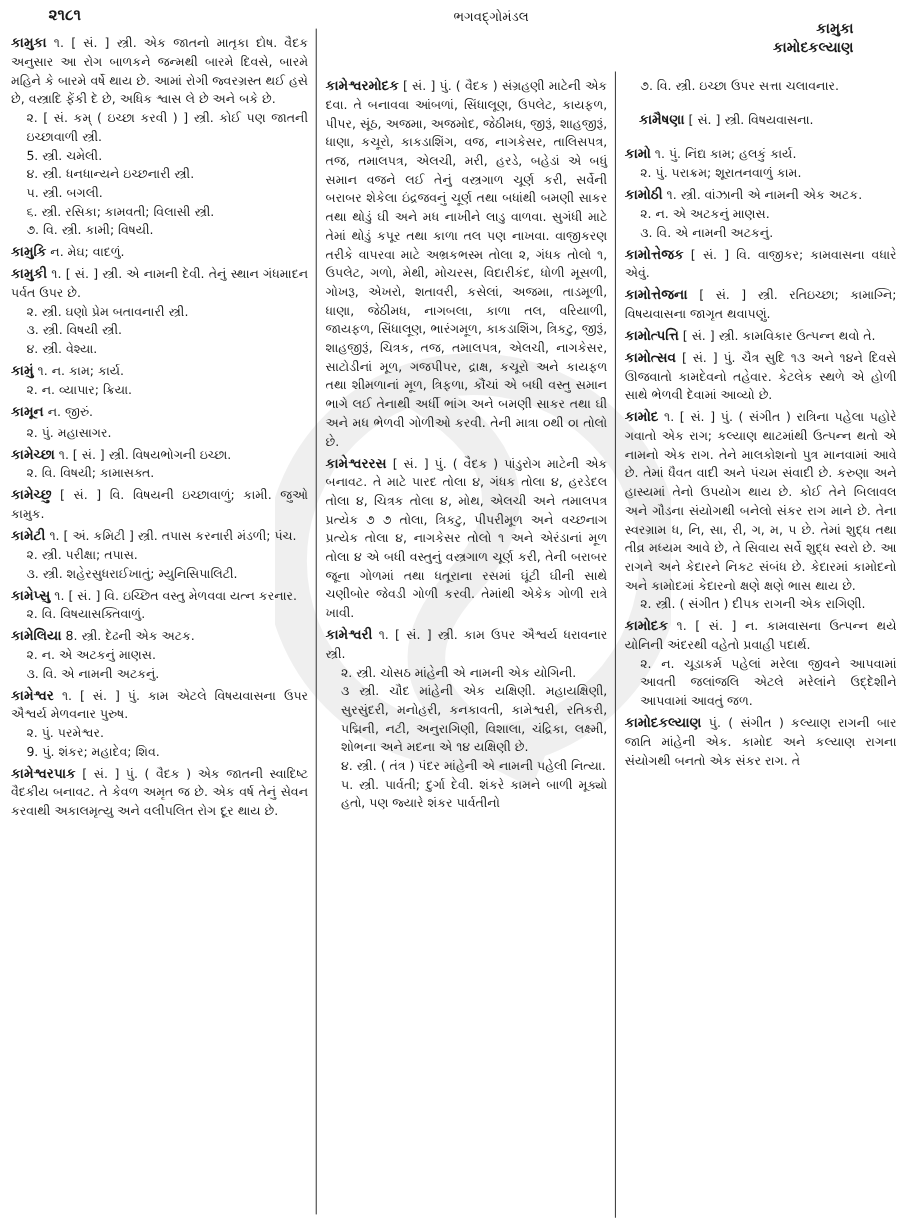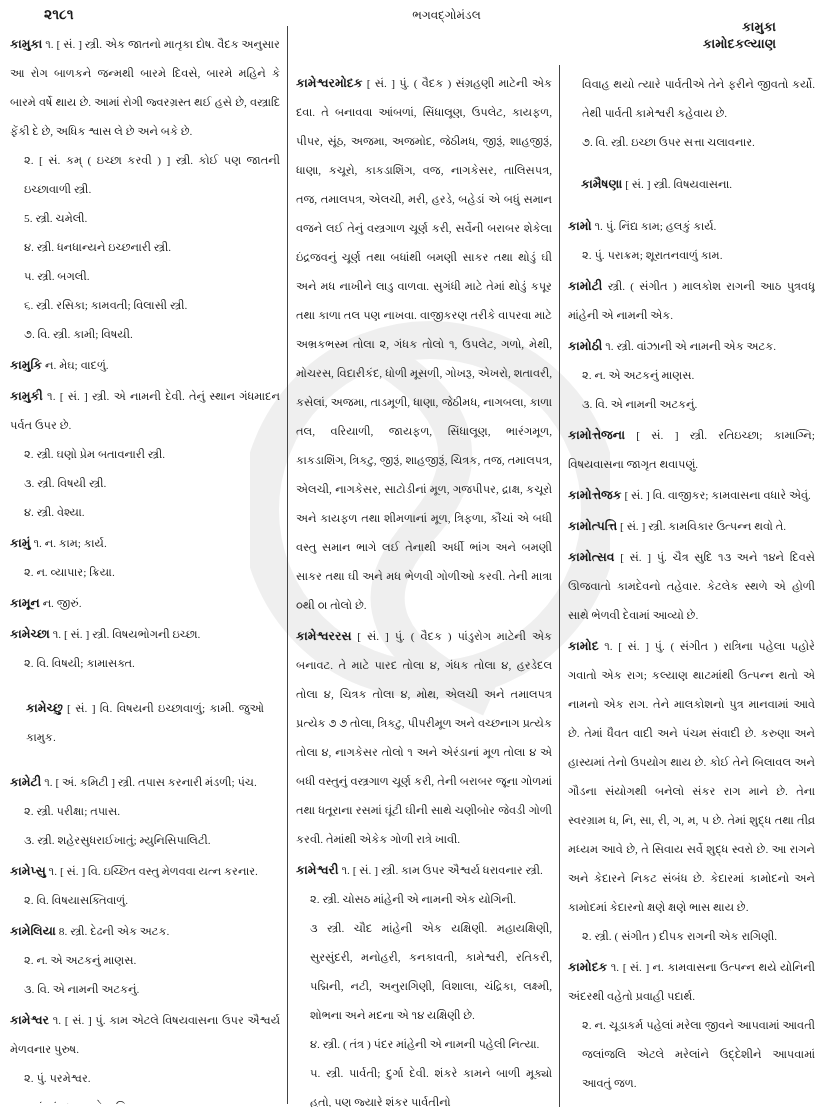--- a/index.html
+++ b/index.html
@@ -18,21 +18,21 @@
   }
   .page-number { position: absolute; left: 10px; top: 6px; font-size: 14px; font-weight: bold; }
   .running-title { position: absolute; left: 0; width: 825px; top: 8px; text-align: center; font-size: 12px; }
   .guide-words { position: absolute; right: 10px; top: 18px; text-align: right; font-size: 13px; font-weight: bold; line-height: 17px; }
   .columns {
     position: absolute; top: 26px; left: 10px; width: 805px; height: 1078px;
     display: flex;
   }
   .col {
     box-sizing: border-box; height: 100%; overflow: hidden;
-    font-size: 11.4px; line-height: 29px; text-align: justify; font-family: Liberation Serif, serif;
+    font-size: 11.4px; line-height: 17px; text-align: justify;
   }
   .col-1 { width: 278px; padding-right: 7px; border-right: 1.5px solid #444; padding-top: 4px; }
   .col-2 { width: 272px; padding: 4px 7px 0 8px; border-right: 1.5px solid #444; margin-top: 39px; }
   .col-3 { width: 255px; padding: 0 0 0 8px; }
   .entry { margin: 0 0 2px 0; }
   .entry .line { text-indent: 0; }
   .sense { padding-left: 14px; margin: 0; }
   .cont { padding-left: 14px; margin: 0; }
   .headword { font-weight: bold; font-size: 12.4px; }
   .col-3 .first-cont { padding-top: 44px; }
@@ -75,27 +75,28 @@
         <p class="sense">૪. સ્ત્રી. વેશ્યા.</p>
       </div>
       <div class="entry">
         <p class="line" style="margin: 0px;"><span class="headword">કામું</span> <span>૧. ન. કામ; કાર્ય.</span></p>
         <p class="sense">૨. ન. વ્યાપાર; ક્રિયા.</p>
       </div>
       <div class="entry">
         <p class="line" style="margin: 0px;"><span class="headword">કામૂન</span> <span>ન. જીરું.</span></p>
       </div>
       <div class="entry">
+        <p class="sense">૨. પું. મહાસાગર.</p>
       </div>
       <div class="entry">
         <p class="line" style="margin: 0px;"><span class="headword">કામેચ્છા</span> <span>૧. [ સં. ] સ્ત્રી. વિષયભોગની ઇચ્છા.</span></p>
         <p class="sense">૨. વિ. વિષયી; કામાસક્ત.</p>
       </div>
       <div class="entry">
-        <p class="line" style="margin: 16px;"><span class="headword">કામેચ્છુ</span> <span>[ સં. ] વિ. વિષયની ઇચ્છાવાળું; કામી. જુઓ કામુક.</span></p>
+        <p class="line" style="margin: 0px;"><span class="headword">કામેચ્છુ</span> <span>[ સં. ] વિ. વિષયની ઇચ્છાવાળું; કામી. જુઓ કામુક.</span></p>
       </div>
       <div class="entry">
         <p class="line" style="margin: 0px;"><span class="headword">કામેટી</span> <span>૧. [ અં. કમિટી ] સ્ત્રી. તપાસ કરનારી મંડળી; પંચ.</span></p>
         <p class="sense">૨. સ્ત્રી. પરીક્ષા; તપાસ.</p>
         <p class="sense">૩. સ્ત્રી. શહેરસુધરાઈખાતું; મ્યુનિસિપાલિટી.</p>
       </div>
       <div class="entry">
         <p class="line" style="margin: 0px;"><span class="headword">કામેપ્સુ</span> <span>૧. [ સં. ] વિ. ઇચ્છિત વસ્તુ મેળવવા યત્ન કરનાર.</span></p>
         <p class="sense">૨. વિ. વિષયાસક્તિવાળું.</p>
       </div>
@@ -123,52 +124,51 @@
       <div class="entry">
         <p class="line" style="margin: 0px;"><span class="headword">કામેશ્વરી</span> <span>૧. [ સં. ] સ્ત્રી. કામ ઉપર ઐશ્વર્ય ધરાવનાર સ્ત્રી.</span></p>
         <p class="sense">૨. સ્ત્રી. ચોસઠ માંહેની એ નામની એક યોગિની.</p>
         <p class="sense">૩ સ્ત્રી. ચૌદ માંહેની એક યક્ષિણી. મહાયક્ષિણી, સુરસુંદરી, મનોહરી, કનકાવતી, કામેશ્વરી, રતિકરી, પદ્મિની, નટી, અનુરાગિણી, વિશાલા, ચંદ્રિકા, લક્ષ્મી, શોભના અને મદના એ ૧૪ યક્ષિણી છે.</p>
         <p class="sense">૪. સ્ત્રી. ( તંત્ર ) પંદર માંહેની એ નામની પહેલી નિત્યા.</p>
         <p class="sense">૫. સ્ત્રી. પાર્વતી; દુર્ગા દેવી. શંકરે કામને બાળી મૂક્યો હતો, પણ જ્યારે શંકર પાર્વતીનો</p>
       </div>
     </div>
   <div class="col col-3">
     <div class="first-cont">
-      <p class="cont">વિવાહ થયો ત્યારે પાર્વતીએ તેને ફરીને જીવતો કર્યો. તેથી પાર્વતી કામેશ્વરી કહેવાય છે.</p>
       <p class="sense">૭. વિ. સ્ત્રી. ઇચ્છા ઉપર સત્તા ચલાવનાર.</p>
     </div>
   <div class="entry">
         <p class="line" style="margin: 13px;"><span class="headword">કામૈષણા</span> <span>[ સં. ] સ્ત્રી. વિષયવાસના.</span></p>
       </div>
       <div class="entry">
         <p class="line" style="margin: 0px;"><span class="headword">કામો</span> <span>૧. પું. નિંદ્ય કામ; હલકું કાર્ય.</span></p>
         <p class="sense">૨. પું. પરાક્રમ; શૂરાતનવાળું કામ.</p>
       </div>
       <div class="entry">
-        <p class="line" style="margin: 0px;"><span class="headword">કામોટી</span> <span>સ્ત્રી. ( સંગીત ) માલકોશ રાગની આઠ પુત્રવધૂ માંહેની એ નામની એક.</span></p>
-      </div>
-      <div class="entry">
         <p class="line" style="margin: 0px;"><span class="headword">કામોઠી</span> <span>૧. સ્ત્રી. વાંઝાની એ નામની એક અટક.</span></p>
         <p class="sense">૨. ન. એ અટકનું માણસ.</p>
         <p class="sense">૩. વિ. એ નામની અટકનું.</p>
       </div>
       <div class="entry">
-        <p class="line" style="margin: 0px;"><span class="headword">કામોત્તેજના</span> <span>[ સં. ] સ્ત્રી. રતિઇચ્છા; કામાગ્નિ; વિષયવાસના જાગૃત થવાપણું.</span></p>
+        <p class="line" style="margin: 0px;"><span class="headword">કામોત્તેજક</span> <span>[ સં. ] વિ. વાજીકર; કામવાસના વધારે એવું.</span></p>
       </div>
       <div class="entry">
-        <p class="line" style="margin: 0px;"><span class="headword">કામોત્તેજક</span> <span>[ સં. ] વિ. વાજીકર; કામવાસના વધારે એવું.</span></p>
+        <p class="line" style="margin: 0px;"><span class="headword">કામોત્તેજના</span> <span>[ સં. ] સ્ત્રી. રતિઇચ્છા; કામાગ્નિ; વિષયવાસના જાગૃત થવાપણું.</span></p>
       </div>
       <div class="entry">
         <p class="line" style="margin: 0px;"><span class="headword">કામોત્પત્તિ</span> <span>[ સં. ] સ્ત્રી. કામવિકાર ઉત્પન્ન થવો તે.</span></p>
       </div>
       <div class="entry">
         <p class="line" style="margin: 0px;"><span class="headword">કામોત્સવ</span> <span>[ સં. ] પું. ચૈત્ર સુદિ ૧૩ અને ૧૪ને દિવસે ઊજવાતો કામદેવનો તહેવાર. કેટલેક સ્થળે એ હોળી સાથે ભેળવી દેવામાં આવ્યો છે.</span></p>
       </div>
       <div class="entry">
         <p class="line" style="margin: 0px;"><span class="headword">કામોદ</span> <span>૧. [ સં. ] પું. ( સંગીત ) રાત્રિના પહેલા પહોરે ગવાતો એક રાગ; કલ્યાણ થાટમાંથી ઉત્પન્ન થતો એ નામનો એક રાગ. તેને માલકોશનો પુત્ર માનવામાં આવે છે. તેમાં ધૈવત વાદી અને પંચમ સંવાદી છે. કરુણા અને હાસ્યમાં તેનો ઉપયોગ થાય છે. કોઈ તેને બિલાવલ અને ગૌડના સંયોગથી બનેલો સંકર રાગ માને છે. તેના સ્વરગ્રામ ધ, નિ, સા, રી, ગ, મ, પ છે. તેમાં શુદ્ધ તથા તીવ્ર મધ્યમ આવે છે, તે સિવાય સર્વે શુદ્ધ સ્વરો છે. આ રાગને અને કેદારને નિકટ સંબંધ છે. કેદારમાં કામોદનો અને કામોદમાં કેદારનો ક્ષણે ક્ષણે ભાસ થાય છે.</span></p>
         <p class="sense">૨. સ્ત્રી. ( સંગીત ) દીપક રાગની એક રાગિણી.</p>
       </div>
       <div class="entry">
         <p class="line" style="margin: 0px;"><span class="headword">કામોદક</span> <span>૧. [ સં. ] ન. કામવાસના ઉત્પન્ન થયે યોનિની અંદરથી વહેતો પ્રવાહી પદાર્થ.</span></p>
         <p class="sense">૨. ન. ચૂડાકર્મ પહેલાં મરેલા જીવને આપવામાં આવતી જલાંજલિ એટલે મરેલાંને ઉદ્દેશીને આપવામાં આવતું જળ.</p>
       </div>
+      <div class="entry">
+        <p class="line" style="margin: 0px;"><span class="headword">કામોદકલ્યાણ</span> <span>પું. ( સંગીત ) કલ્યાણ રાગની બાર જાતિ માંહેની એક. કામોદ અને કલ્યાણ રાગના સંયોગથી બનતો એક સંકર રાગ. તે</span></p>
+      </div>
     </div>
 </div>
 
 </body></html>

